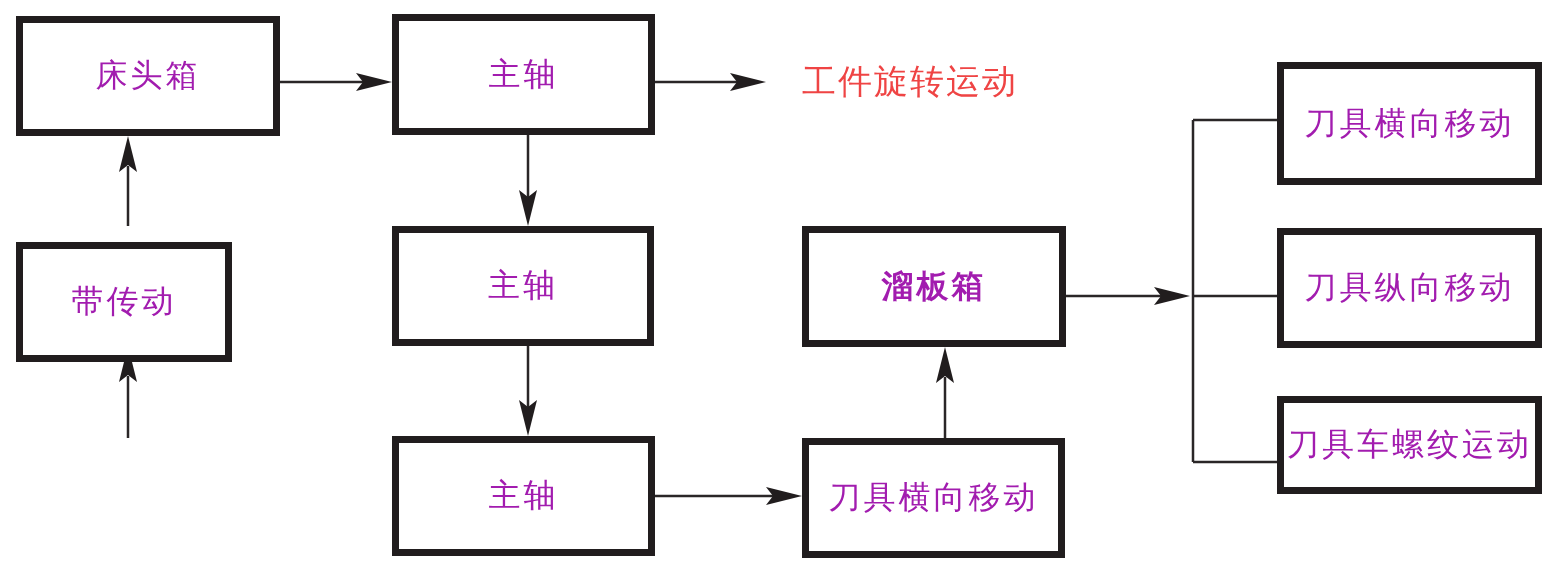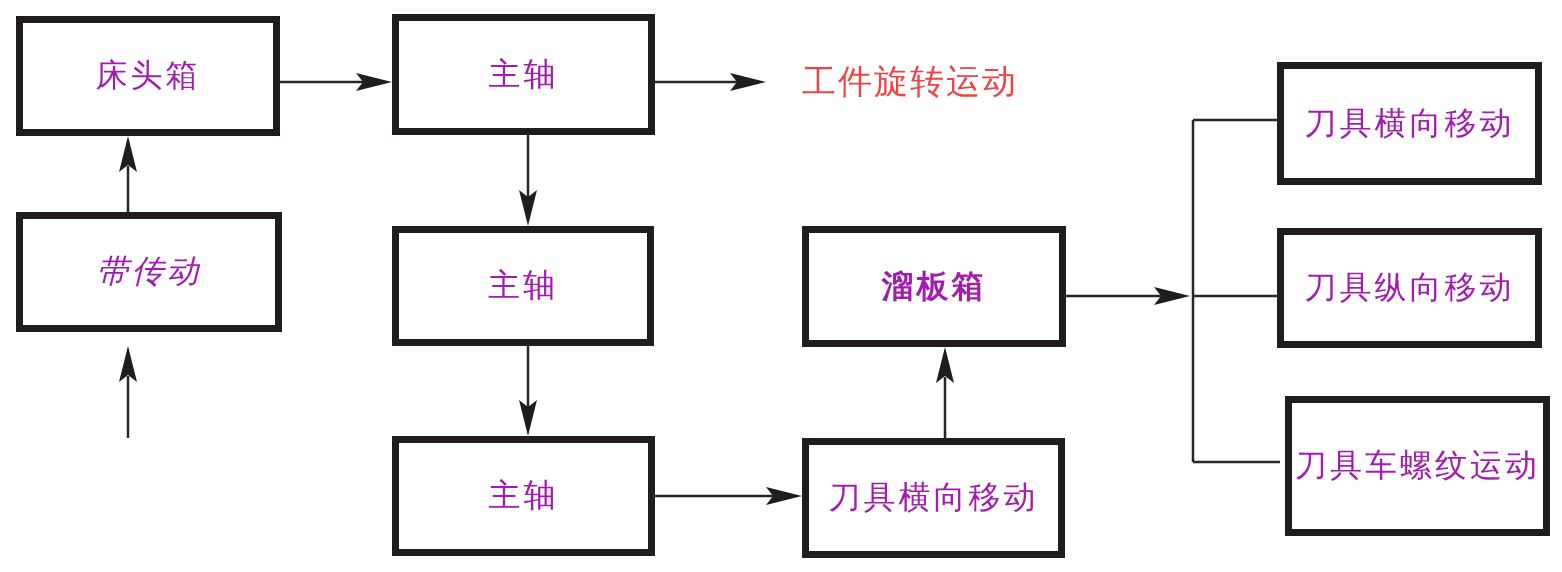--- a/index.html
+++ b/index.html
@@ -96,34 +96,34 @@
 
     <line class="wire" x1="1193" y1="120" x2="1280" y2="120"></line>
 
     <line class="wire" x1="1193" y1="296" x2="1280" y2="296"></line>
 
     <line class="wire" x1="1193" y1="462" x2="1280" y2="462"></line>
   </svg>
 
   <div class="node" style="left:16px; top:16px; width:264px; height:120px;">床头箱</div>
 
-  <div class="node" style="left:16px; top:212px; width:266px; height:120px;font-style:italic;">带传动</div>
+  <div class="node" style="left:16px; top:242px; width:216px; height:120px;">带传动</div>
 
 
   <div class="node" style="left:392px; top:14px; width:263px; height:121px;">主轴</div>
 
   <div class="node" style="left:392px; top:226px; width:262px; height:120px;">主轴</div>
 
   <div class="node" style="left:392px; top:436px; width:263px; height:120px;">主轴</div>
 
   <div class="node" style="left:802px; top:226px; width:264px; height:121px;font-weight:bold;">溜板箱</div>
 
   <div class="node" style="left:802px; top:438px; width:263px; height:120px;">刀具横向移动</div>
 
   <div class="node" style="left:1277px; top:62px; width:265px; height:123px;">刀具横向移动</div>
 
   <div class="node" style="left:1277px; top:228px; width:265px; height:120px;">刀具纵向移动</div>
 
-  <div class="node" style="left:1277px; top:396px; width:265px; height:140px;margin-left:8px;">刀具车螺纹运动</div>
+  <div class="node" style="left:1277px; top:396px; width:265px; height:98px;">刀具车螺纹运动</div>
 
   <div class="float-label" style="left:802px; top:60px;">工件旋转运动</div>
 
 </div>
 
 </body></html>

